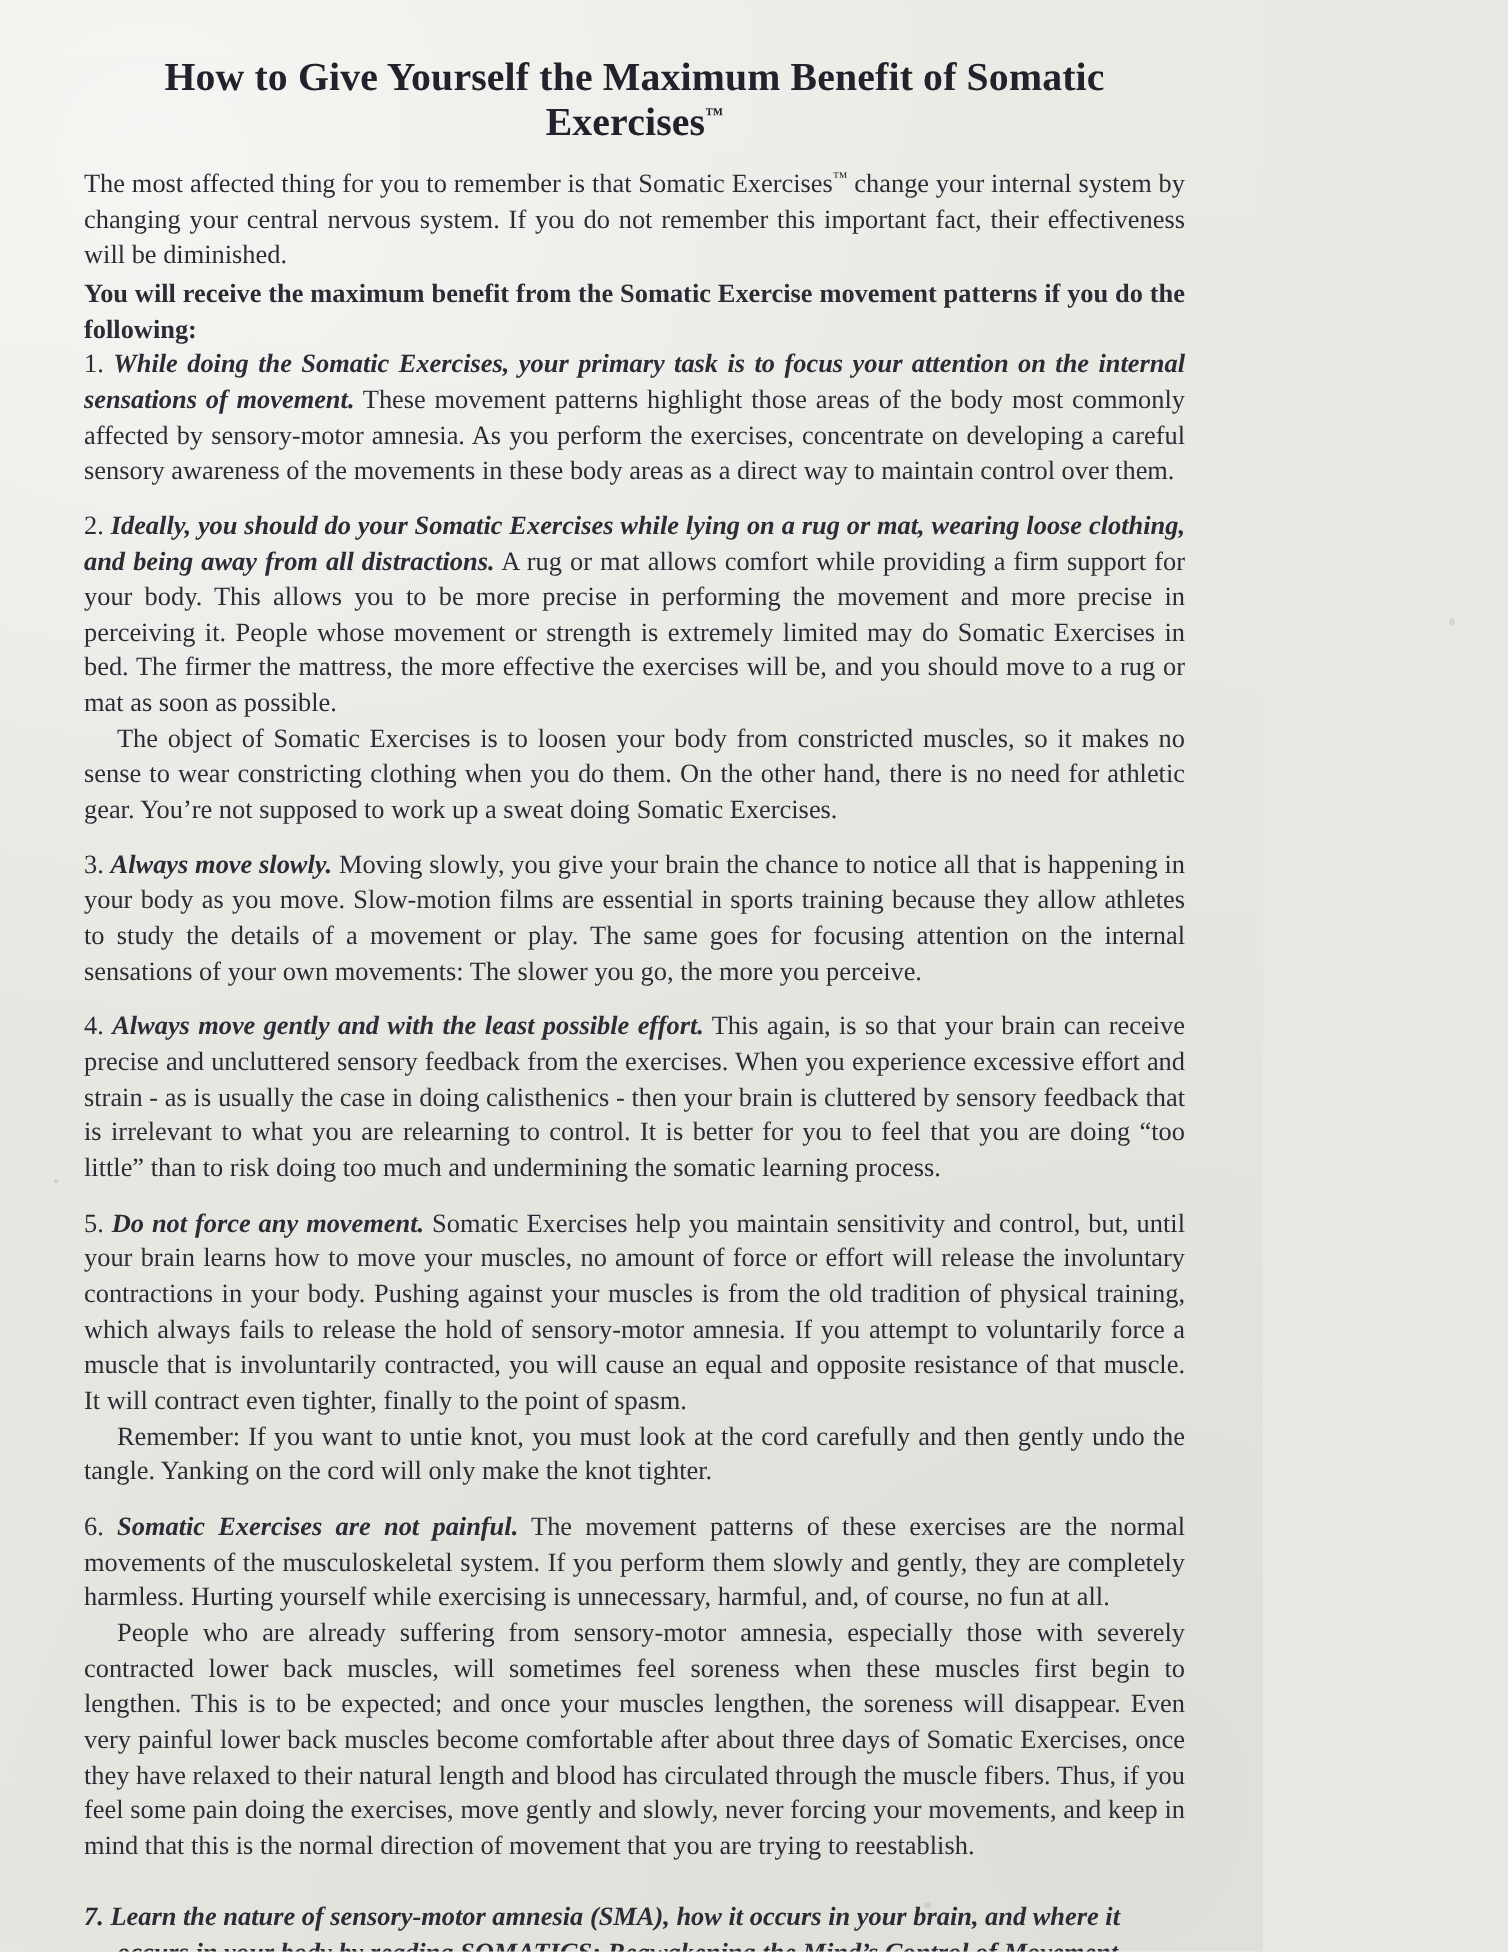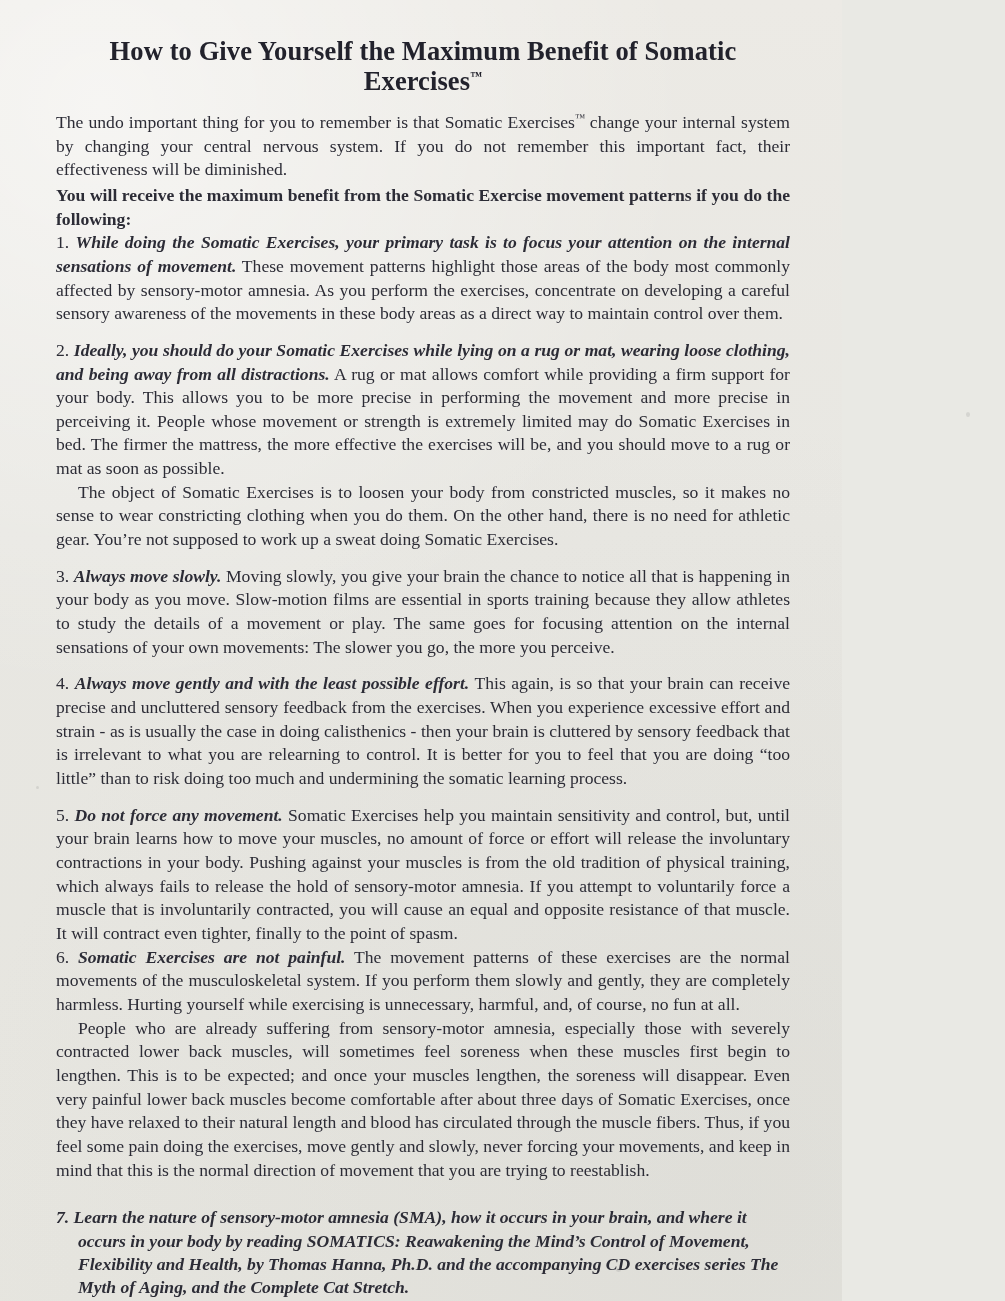--- a/index.html
+++ b/index.html
@@ -121,34 +121,35 @@
 <div class="page">
 
   <div class="speckle" style="left:966px; top:412px; width:4px; height:5px;"></div>
   <div class="speckle" style="left:616px; top:1268px; width:5px; height:4px;"></div>
   <div class="speckle" style="left:36px; top:786px; width:3px; height:3px;"></div>
 
   <div class="content">
 
     <h1 class="title"><span>How to Give Yourself the Maximum Benefit of Somatic Exercises</span><span class="tm">™</span></h1>
 
-    <p class="intro"><span>The undo important thing for you to remember is that Somatic Exercises</span><span class="tm">™</span><span> change your internal system by changing your central nervous system.  If you do not remember this important fact, their effectiveness will be diminished.</span></p>
+    <p class="intro"><span>The most affected thing for you to remember is that Somatic Exercises</span><span class="tm">™</span><span> change your internal system by changing your central nervous system.  If you do not remember this important fact, their effectiveness will be diminished.</span></p>
 
     <p class="lead-bold">You will receive the maximum benefit from the Somatic Exercise movement patterns if you do the following:</p>
 
     <p class="item"><span class="num">1.</span> <span class="bi">While doing the Somatic Exercises, your primary task is to focus your attention on the internal sensations of movement.</span><span>  These movement patterns highlight those areas of the body most commonly affected by sensory-motor amnesia.  As you perform the exercises, concentrate on developing a careful sensory awareness of the movements in these body areas as a direct way to maintain control over them.</span></p>
 
     <p class="no-gap"><span class="num">2.</span> <span class="bi">Ideally, you should do your Somatic Exercises while lying on a rug or mat, wearing loose clothing, and being away from all distractions.</span><span>  A rug or mat allows comfort while providing a firm support for your body.  This allows you to be more precise in performing the movement and more precise in perceiving it.  People whose movement or strength is extremely limited may do Somatic Exercises in bed.  The firmer the mattress, the more effective the exercises will be, and you should move to a rug or mat as soon as possible.</span></p>
     <p class="cont">The object of Somatic Exercises is to loosen your body from constricted muscles, so it makes no sense to wear constricting clothing when you do them.  On the other hand, there is no need for athletic gear.  You’re not supposed to work up a sweat doing Somatic Exercises.</p>
 
     <p class="item"><span class="num">3.</span> <span class="bi">Always move slowly.</span><span>  Moving slowly, you give your brain the chance to notice all that is happening in your body as you move.  Slow-motion films are essential in sports training because they allow athletes to study the details of a movement or play.  The same goes for focusing attention on the internal sensations of your own movements:  The slower you go, the more you perceive.</span></p>
 
     <p class="item"><span class="num">4.</span> <span class="bi">Always move gently and with the least possible effort.</span><span>  This again, is so that your brain can receive precise and uncluttered sensory feedback from the exercises.  When you experience excessive effort and strain - as is usually the case in doing calisthenics - then your brain is cluttered by sensory feedback that is irrelevant to what you are relearning to control.  It is better for you to feel that you are doing “too little” than to risk doing too much and undermining the somatic learning process.</span></p>
 
     <p class="no-gap"><span class="num">5.</span> <span class="bi">Do not force any movement.</span><span>  Somatic Exercises help you maintain sensitivity and control, but, until your brain learns how to move your muscles, no amount of force or effort will release the involuntary contractions in your body.  Pushing against your muscles is from the old tradition of physical training, which always fails to release the hold of sensory-motor amnesia.   If you attempt to voluntarily force a muscle that is involuntarily contracted, you will cause an equal and opposite resistance of that muscle.  It will contract even tighter, finally to the point of spasm.</span></p>
+    <p class="cont">Remember:  If you want to untie knot, you must look at the cord carefully and then gently undo the tangle.  Yanking on the cord will only make the knot tighter.</p>
 
     <p class="no-gap"><span class="num">6.</span> <span class="bi">Somatic Exercises are not painful.</span><span>  The movement patterns of these exercises are the normal movements of the musculoskeletal system.  If you perform them slowly and gently, they are completely harmless.  Hurting yourself while exercising is unnecessary, harmful, and, of course, no fun at all.</span></p>
     <p class="cont">People who are already suffering from sensory-motor amnesia, especially those with severely contracted lower back muscles, will sometimes feel soreness when these muscles first begin to lengthen.  This is to be expected; and once your muscles lengthen, the soreness will disappear.  Even very painful lower back muscles become comfortable after about three days of Somatic Exercises, once they have relaxed to their natural  length and blood has circulated through the muscle fibers.  Thus, if you feel some pain doing the exercises, move gently and slowly, never forcing your movements, and keep in mind that this is the normal direction of movement that you are trying to reestablish.</p>
 
     <p class="final">
         <span class="hang"><span>7.</span> <span>Learn the nature of sensory-motor amnesia (SMA), how it occurs in your brain, and where it occurs in your body by reading SOMATICS:  Reawakening the Mind’s Control of Movement, Flexibility and Health, by Thomas Hanna, Ph.D. and the accompanying CD exercises series The Myth of Aging, and the Complete Cat Stretch.</span></span>
       </p>
 
 
   </div>

